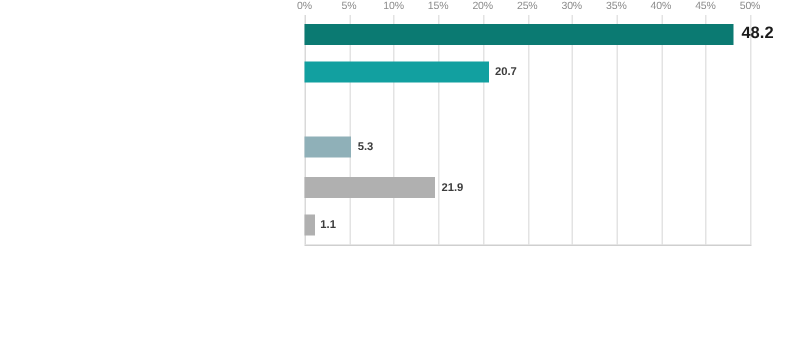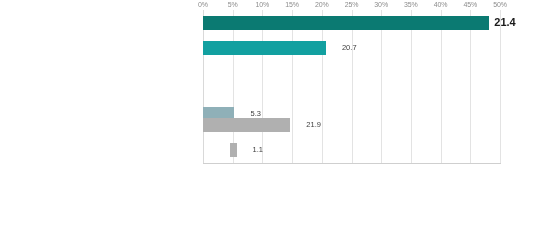--- a/index.html
+++ b/index.html
@@ -88,21 +88,22 @@
   }
 
   .value-label {
     position: absolute;
     top: 5.5px;
     height: 14px;
     line-height: 14px;
     font-size: 7.5px;
     color: #3c3c3c;
     white-space: nowrap;
-    padding-left: 16px;
+    padding-left: 4px;
+    font-weight: bold;
   }
   .value-label.emphasis {
     font-size: 11px;
     font-weight: bold;
     color: #1a1a1a;
     top: 3px;
     height: 18px;
     line-height: 18px;
     padding-left: 5px;
   }
@@ -133,35 +134,35 @@
       <div class="gridline" style="left: 89.1px;"></div>
       <div class="gridline" style="left: 118.8px;"></div>
       <div class="gridline" style="left: 148.5px;"></div>
       <div class="gridline" style="left: 178.2px;"></div>
       <div class="gridline" style="left: 207.9px;"></div>
       <div class="gridline" style="left: 237.6px;"></div>
       <div class="gridline" style="left: 267.3px;"></div>
       <div class="gridline" style="left: 297px;"></div>
       <div class="row" style="top: 0px;">
         <div class="bar" style="width: 286.308px; background: rgb(11, 122, 114);"></div>
-        <div class="value-label emphasis" style="left: 286.308px;">21.4</div>
+        <div class="value-label emphasis" style="left: 286.308px;">48.2</div>
       </div>
       <div class="row" style="top: 25.5px;">
         <div class="bar" style="width: 122.958px; background: rgb(18, 160, 160);"></div>
         <div class="value-label" style="left: 122.958px;">20.7</div>
       </div>
-      <div class="row" style="top: 91px; text-align: center;">
+      <div class="row" style="top: 75px; text-align: center;">
         <div class="bar" style="width: 31.482px; background: rgb(143, 176, 184);"></div>
         <div class="value-label" style="left: 31.482px;">5.3</div>
       </div>
       <div class="row" style="top: 102px;">
         <div class="bar" style="width: 87.318px; background: rgb(176, 176, 176);"></div>
         <div class="value-label" style="left: 87.318px;">21.9</div>
       </div>
-      <div class="row" style="top: 127.5px; margin-left: 27px;">
+      <div class="row" style="top: 127.5px;">
         <div class="bar" style="width: 6.534px; background: rgb(176, 176, 176);"></div>
         <div class="value-label" style="left: 6.534px;">1.1</div>
       </div>
     </div>
 
   <div id="axis-line"></div>
 
 </div>
 
 </body></html>

